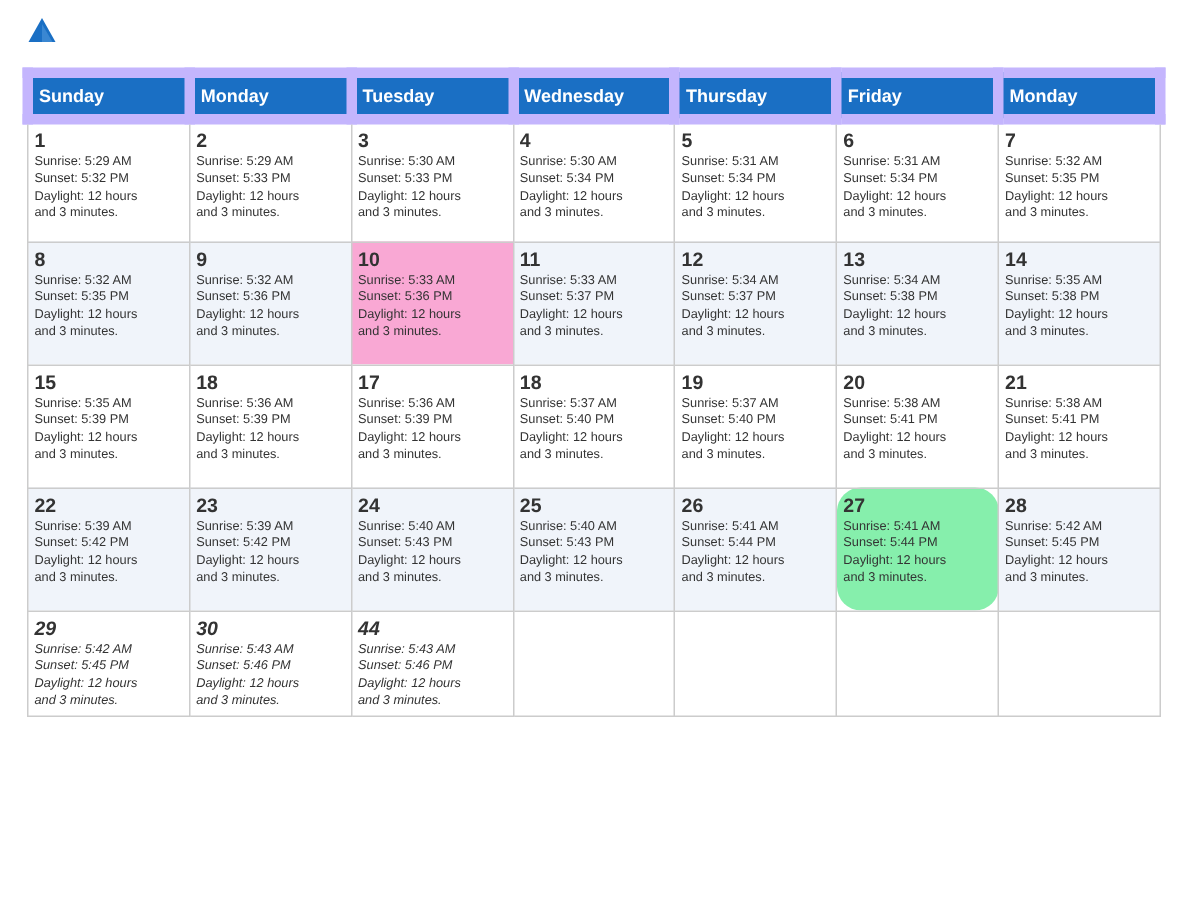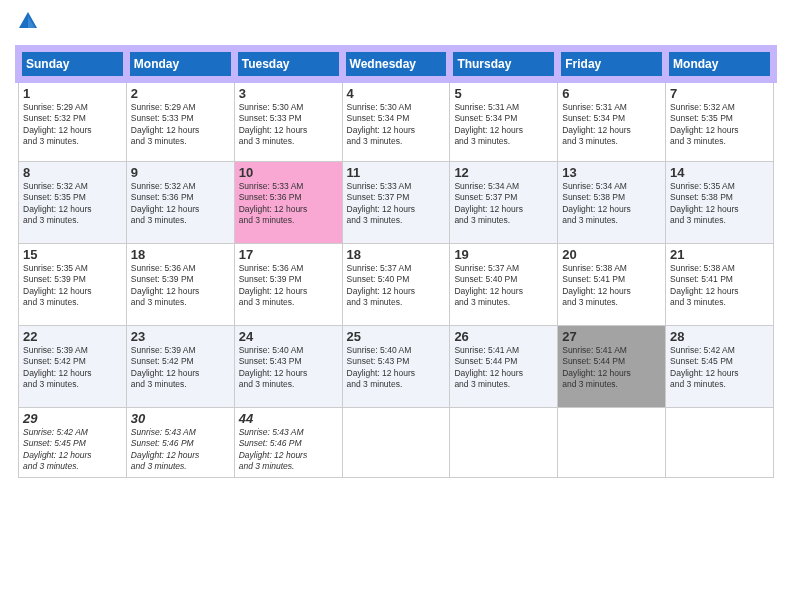--- a/index.html
+++ b/index.html
@@ -235,21 +235,21 @@
         <span class="day-info">Sunrise: 5:40 AM<br>Sunset: 5:43 PM<br>Daylight: 12 hours<br>and 3 minutes.</span>
       </td>
           <td style="background: rgb(240, 244, 250);">
         <span class="day-number">25</span>
         <span class="day-info">Sunrise: 5:40 AM<br>Sunset: 5:43 PM<br>Daylight: 12 hours<br>and 3 minutes.</span>
       </td>
           <td style="background: rgb(240, 244, 250);">
         <span class="day-number">26</span>
         <span class="day-info">Sunrise: 5:41 AM<br>Sunset: 5:44 PM<br>Daylight: 12 hours<br>and 3 minutes.</span>
       </td>
-          <td style="background: #a3a3a3;">
+          <td style="background: #86efac; border-radius: 16px;">
         <span class="day-number">27</span>
         <span class="day-info">Sunrise: 5:41 AM<br>Sunset: 5:44 PM<br>Daylight: 12 hours<br>and 3 minutes.</span>
       </td>
           <td style="background: rgb(240, 244, 250);">
         <span class="day-number">28</span>
         <span class="day-info">Sunrise: 5:42 AM<br>Sunset: 5:45 PM<br>Daylight: 12 hours<br>and 3 minutes.</span>
       </td>
         </tr>
         <tr class="last-row">
           <td>

